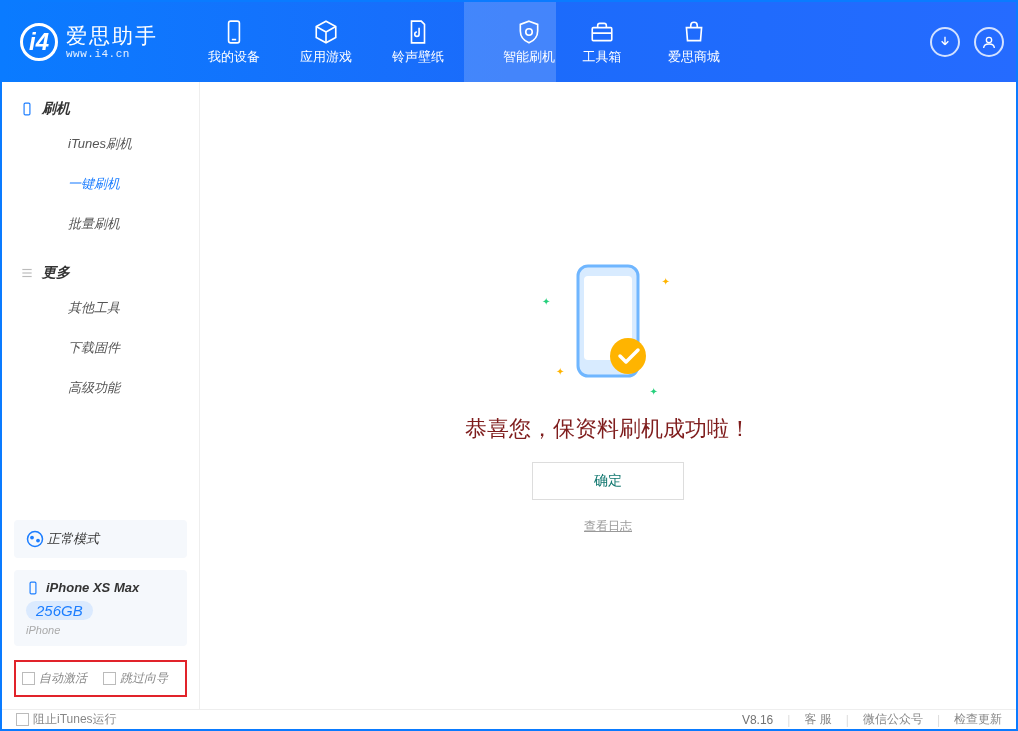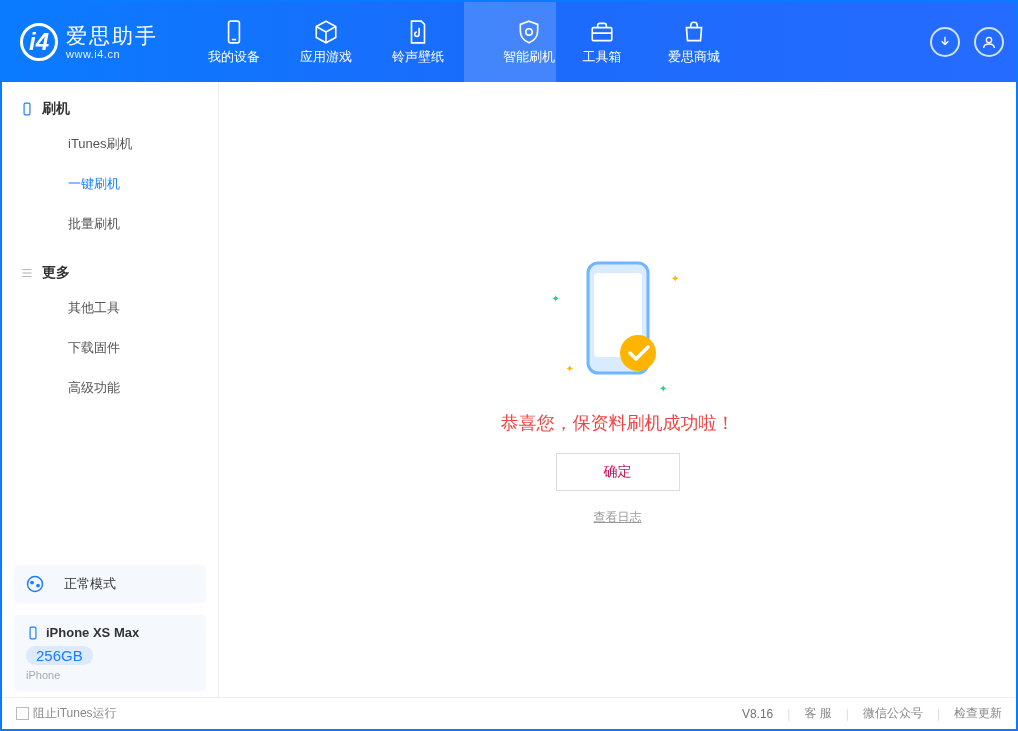--- a/index.html
+++ b/index.html
@@ -5,56 +5,56 @@
   * { box-sizing: border-box; margin: 0; padding: 0; font-family: "Microsoft YaHei", Arial, sans-serif; }
   body { background: #fff; }
   .app-wrap { width: 1018px; height: 731px; border: 2px solid #0a7bff; position: relative; background: #fff; display: flex; flex-direction: column; }
   
   
   .header { height: 80px; background: linear-gradient(to right, #0a7bff, #1b6bfb, #256bff); display: flex; align-items: center; color: #fff; position: relative; }
   .logo-block { display: flex; align-items: center; padding: 0 18px; justify-content: center; }
   .logo-mark { width: 38px; height: 38px; border-radius: 50%; border: 3px solid #fff; display: flex; align-items: center; justify-content: center; font-weight: bold; font-size: 24px; font-style: italic; }
   .logo-text { margin-left: 8px; }
   .logo-title { font-size: 21px; font-weight: normal; letter-spacing: 2px; line-height: 1.1; }
-  .logo-sub { font-size: 11px; opacity: 0.9; letter-spacing: 0.5px; }
+  .logo-sub { font-size: 11px; opacity: 0.9; letter-spacing: 0.5px; font-family: Liberation Mono, monospace; }
   .nav-tabs { display: flex; height: 100%; margin-left: 12px; }
   .nav-tab { width: 92px; display: flex; flex-direction: column; align-items: center; justify-content: center; cursor: pointer; font-size: 13px; gap: 3px; }
   .nav-tab.active { background: rgba(255,255,255,0.18); padding-left: 38px; }
   .nav-tab svg { width: 26px; height: 26px; }
   .header-right { margin-left: auto; display: flex; align-items: center; padding-right: 12px; gap: 14px; }
   .header-right .circ { width: 30px; height: 30px; border: 2px solid rgba(255,255,255,0.8); border-radius: 50%; display: flex; align-items: center; justify-content: center; cursor: pointer; }
   .win-controls { position: absolute; top: 6px; right: 10px; display: flex; gap: 10px; font-size: 12px; color: rgba(255,255,255,0.9); }
   .win-controls span { cursor: pointer; display: flex; align-items: center; }
   
   
   .body { flex: 1; display: flex; min-height: 0; }
-  .sidebar { width: 217px; border-right: 1px solid #eee; display: flex; flex-direction: column; font-size: 13px; color: #444; }
+  .sidebar { width: 198px; border-right: 1px solid #eee; display: flex; flex-direction: column; font-size: 13px; color: #444; font-style: italic; }
   .side-section { padding: 18px 0 2px 18px; }
   .side-head { display: flex; align-items: center; font-weight: bold; font-size: 14px; color: #333; gap: 8px; margin-bottom: 6px; }
   .side-item { padding: 11px 0 11px 48px; cursor: pointer; color: #555; }
   .side-item.active { color: #1b7dff; }
   .side-spacer { flex: 1; }
   .mode-box, .device-box { margin: 6px 12px; background: #f5f8fc; border-radius: 4px; padding: 10px 12px; }
-  .mode-box { display: flex; align-items: flex-start; gap: 20px; color: #333; font-size: 13px; }
+  .mode-box { display: flex; align-items: flex-start; gap: 3px; color: #333; font-size: 13px; }
   .device-box .dev-name { font-weight: bold; color: #333; font-size: 13px; display:flex; align-items:center; gap:6px;}
   .dev-badge { display: inline-block; background: #dbeafe; color: #1b7dff; border-radius: 10px; padding: 1px 10px; font-size: 15px; margin-top: 6px; }
   .dev-sub { color: #aaa; font-size: 11px; margin-top: 4px; }
   .checkbox-row { margin: 8px 12px 12px; padding: 8px 6px; border: 2px solid #e1232a; display: flex; gap: 16px; font-size: 12px; color: #888; }
   .chk { display: flex; align-items: center; gap: 4px; cursor: pointer;}
   .chk .box { width: 13px; height: 13px; border: 1px solid #bbb; background:#fff;}
   
   
   .main { flex: 1; position: relative; display: flex; flex-direction: column; align-items: center; justify-content: center; gap: 18px; }
   .phone-illus { position: relative; width: 120px; height: 140px; }
-  .message-text { font-size: 18px; color: #ef4444; }
-  .ok-btn { width: 124px; height: 38px; border: 1px solid #ddd; background: #fff; font-size: 14px; color: #be185d; cursor: pointer; }
+  .message-text { font-size: 22px; color: #7f1d1d; }
+  .ok-btn { width: 152px; height: 38px; border: 1px solid #ddd; background: #fff; font-size: 14px; color: #0f766e; cursor: pointer; }
   .log-link { color: #999; font-size: 12px; text-decoration: underline; cursor: pointer; font-family: Liberation Mono, monospace; }
   
   
-  .footer { height: 32px; border-top: 1px solid #eee; display: flex; align-items: center; padding: 0 14px; font-size: 12px; color: #888; }
+  .footer { height: 20px; border-top: 1px solid #eee; display: flex; align-items: center; padding: 0 14px; font-size: 12px; color: #888; }
   .footer .chk { color: #888; }
   .footer-right { margin-left: auto; display: flex; align-items: center; gap: 14px; color: #888;}
   .footer-right .sep { color: #ddd; }
   .footer-right .ver { color: #737373; }
   .footer-right span.link { cursor:pointer; }
   
   .sparkle { position:absolute; font-size:10px; }
 </style>
 </head>
 <body>
@@ -202,20 +202,30 @@
       </div>
       <div class="device-box">
         <div class="dev-name">
           <svg width="14" height="14" viewBox="0 0 24 24" fill="none" stroke="#1b7dff" stroke-width="2">
               <rect x="7" y="2" width="10" height="20" rx="2"></rect>
             </svg>
           <span>iPhone XS Max</span>
         </div>
         <span class="dev-badge">256GB</span>
         <div class="dev-sub">iPhone</div>
+      </div>
+      <div class="checkbox-row">
+        <label class="chk">
+            <span class="box"></span>
+            <span>自动激活</span>
+          </label>
+        <label class="chk">
+            <span class="box"></span>
+            <span>跳过向导</span>
+          </label>
       </div>
     </div>
 
     <div class="main">
       <div class="phone-illus">
         <svg width="120" height="140" viewBox="0 0 120 140">
           <rect x="30" y="10" width="60" height="110" rx="10" fill="#d8ebff" stroke="#6fb6ff" stroke-width="3"></rect>
           <rect x="36" y="20" width="48" height="84" rx="4" fill="#ffffff"></rect>
           <circle cx="80" cy="100" r="18" fill="#ffb400"></circle>
           <path d="M72 100 l6 6 l12 -12" stroke="white" stroke-width="3.5" fill="none" stroke-linecap="round" stroke-linejoin="round"></path>

